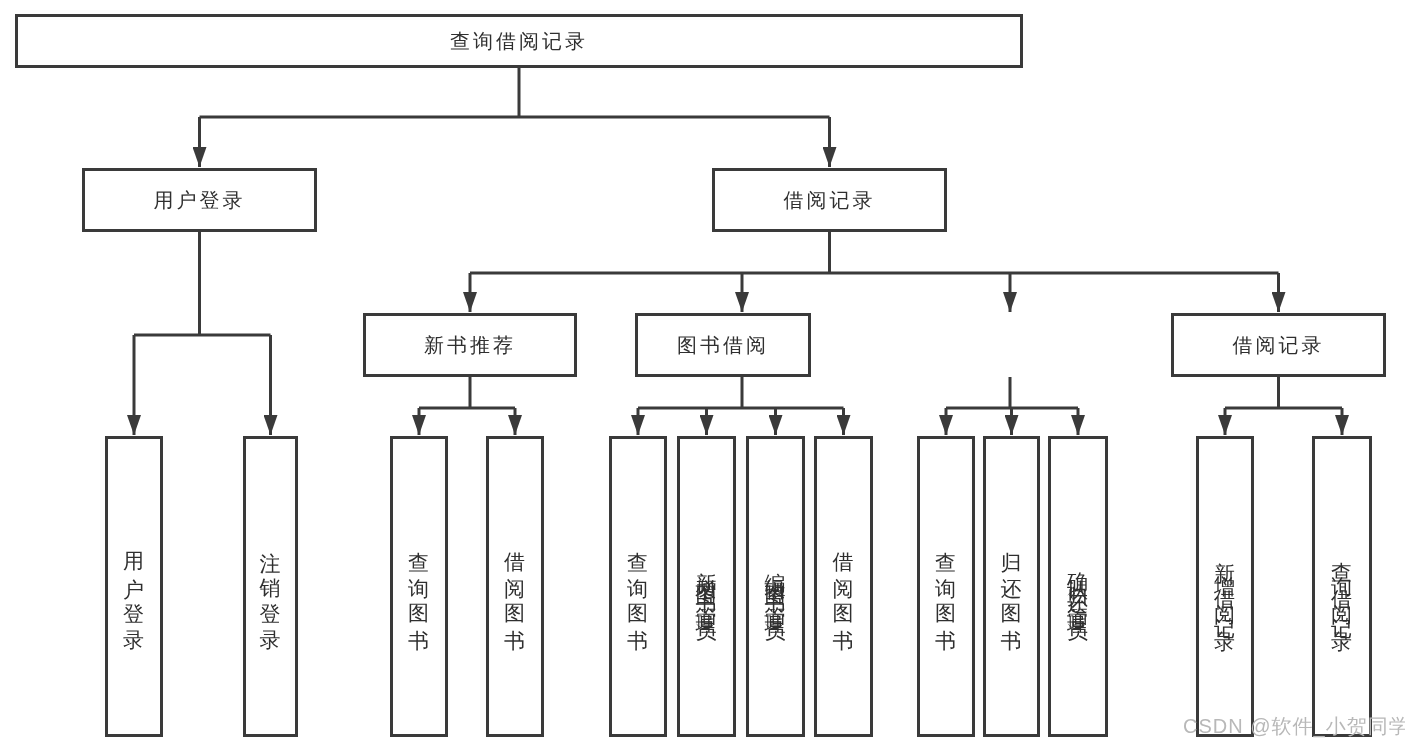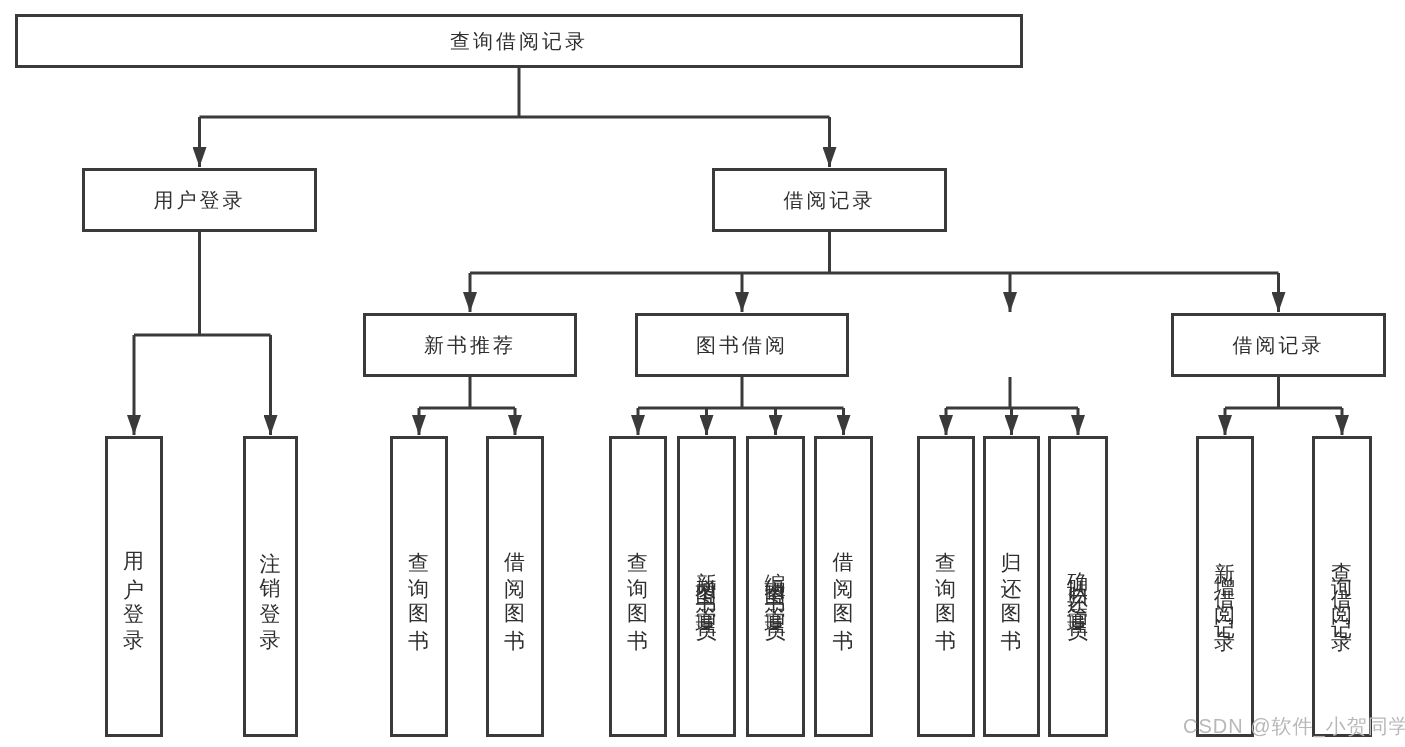--- a/index.html
+++ b/index.html
@@ -122,21 +122,21 @@
   <div class="node lvl" style="left:82px; width:235px;">
     <span class="h-label">用户登录</span>
   </div>
   <div class="node lvl" style="left:712px; width:235px;">
     <span class="h-label">借阅记录</span>
   </div>
 
   <div class="node lvl3" style="left:363px; width:214px;font-family:Liberation Serif, serif;">
     <span class="h-label">新书推荐</span>
   </div>
-  <div class="node lvl3" style="left:635px; width:214px;">
+  <div class="node lvl3" style="left:635px; width:176px;">
     <span class="h-label">图书借阅</span>
   </div>
   <div class="node lvl3" style="left:1171px; width:215px;">
     <span class="h-label">借阅记录</span>
   </div>
 
   <div class="node leaf" style="left:105px; width:58px;">
     <span class="v-label" style="letter-spacing: 26px;">用户登录</span>
   </div>
   <div class="node leaf" style="left:243px; width:55px;">

